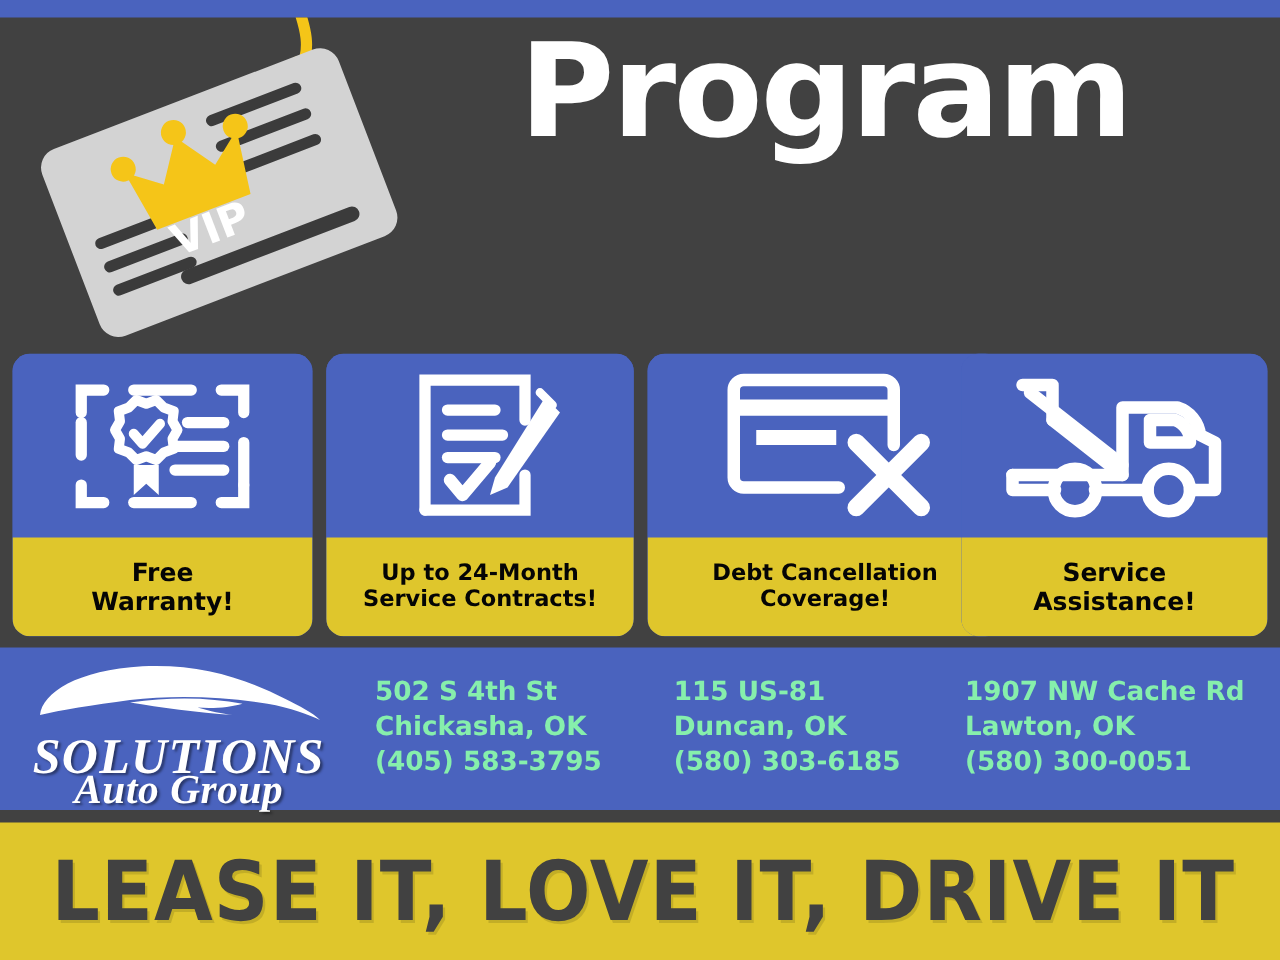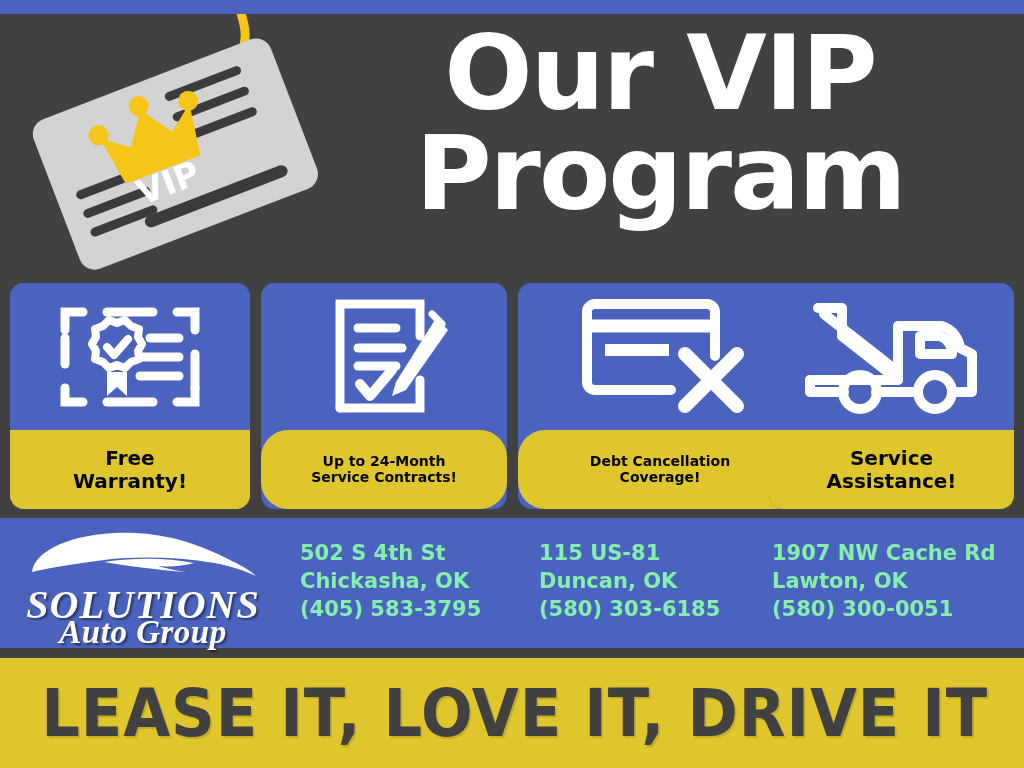--- a/index.html
+++ b/index.html
@@ -50,21 +50,21 @@
     flex:1;background:#DFC62C;color:#050505;
     display:flex;align-items:center;justify-content:center;
     text-align:center;
     font-family:"DejaVu Sans",sans-serif;
     font-weight:bold;
     font-size:20px;
     line-height:1.14;
     padding:0 6px;
     box-sizing:border-box;
   }
-  .card-label.small{font-size:14px;border-radius:27px;}
+  .card-label.small{font-size:18px;}
 
   #card-0{left:10px;width:240px;}
   #card-1{left:261px;width:246px;}
   #card-2{left:518px;width:284px;}
   #card-3{left:769px;width:245px;}
 
   
   .contact-band{
     position:absolute;left:0;top:518px;width:1024px;height:130px;
     background:#4A63BE;
@@ -151,21 +151,20 @@
             <circle cx="100" cy="97" r="10" fill="#F5C518"></circle>
             <circle cx="148" cy="84" r="10" fill="#F5C518"></circle>
             <circle cx="196" cy="97" r="10" fill="#F5C518"></circle>
           </g>
           <text x="148" y="178" font-family="DejaVu Sans, sans-serif" font-size="34" font-weight="bold" fill="#FFFFFF" text-anchor="middle">VIP</text>
         </g>
       </svg>
     </div>
 
     <div class="hero-title">
-      <span class="l1">Our VIP</span>
       <span class="l2">Program</span>
     </div>
   </div>
 
   <div class="cards">
 
     <div class="card" id="card-0">
       <div class="card-icon">
         <svg width="150" height="118" viewBox="0 0 150 118">
           <g stroke="#FFFFFF" stroke-width="9" fill="none" stroke-linecap="round">

